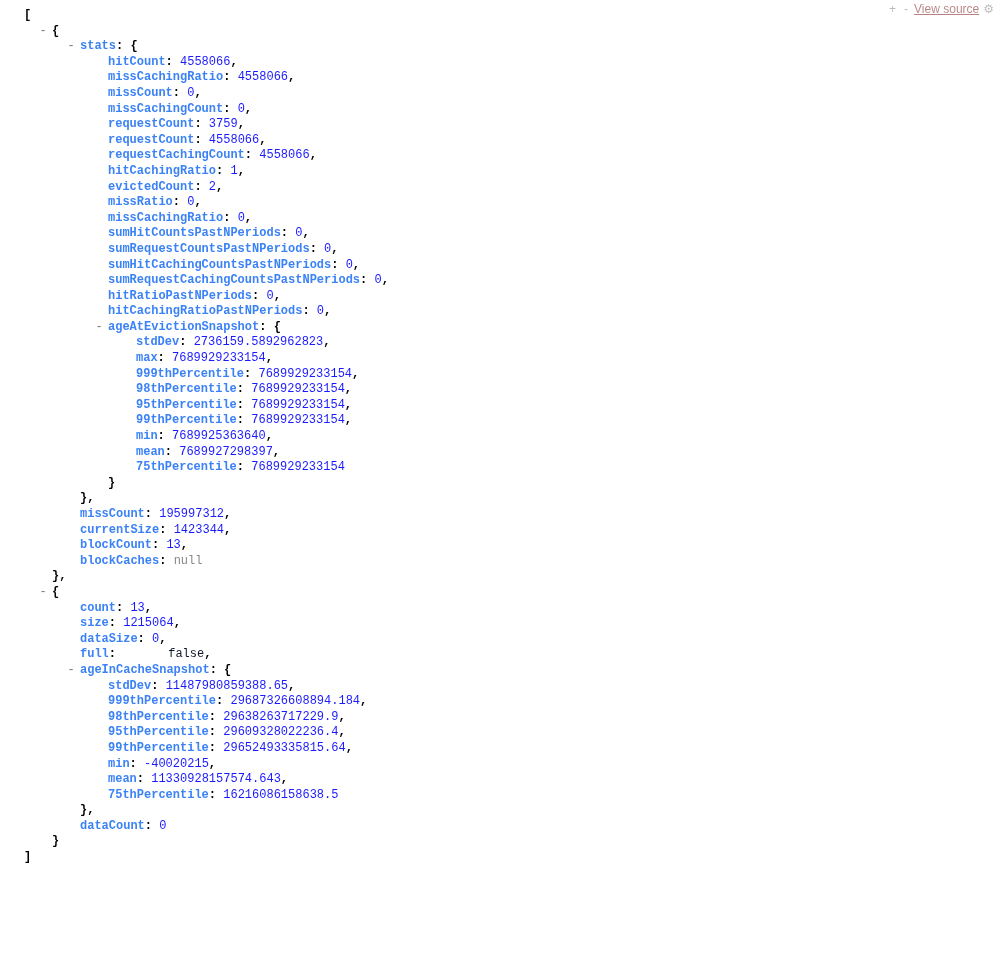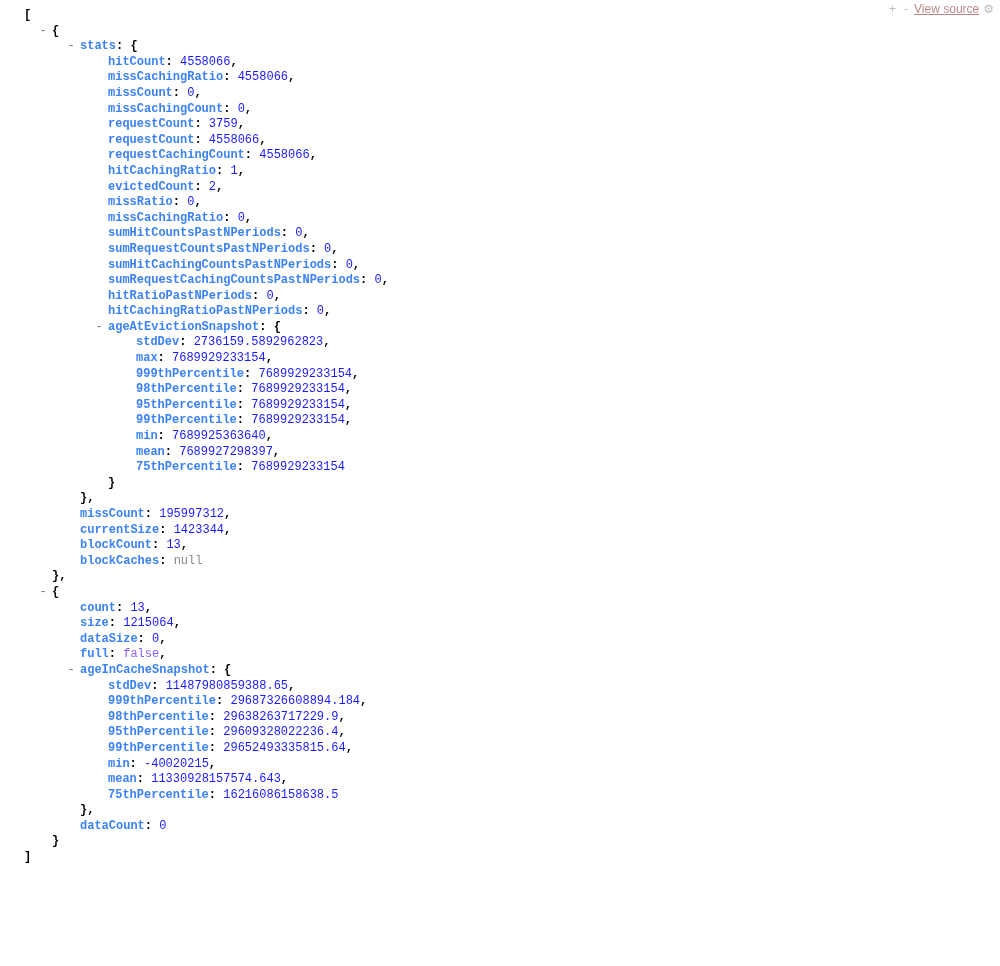--- a/index.html
+++ b/index.html
@@ -50,21 +50,21 @@
     top: 0;
     width: 10px;
     text-align: center;
     cursor: pointer;
     user-select: none;
   }
   .key { color: #3b82f6; font-weight: bold; }
   .punc { color: #000; font-weight: bold; }
   .num { color: #1a1aff; }
   .null { color: #888; }
-  .bool { color: #8b5cf6; }
+  .bool { color: #0f172a; margin-left: 45px; }
 </style>
 </head>
 <body>
 
 <div class="toolbar">
   <span class="pm">+</span>
   <span class="pm">-</span>
   <a href="#">View source</a>
   <span class="gear">⚙</span>
 </div>

